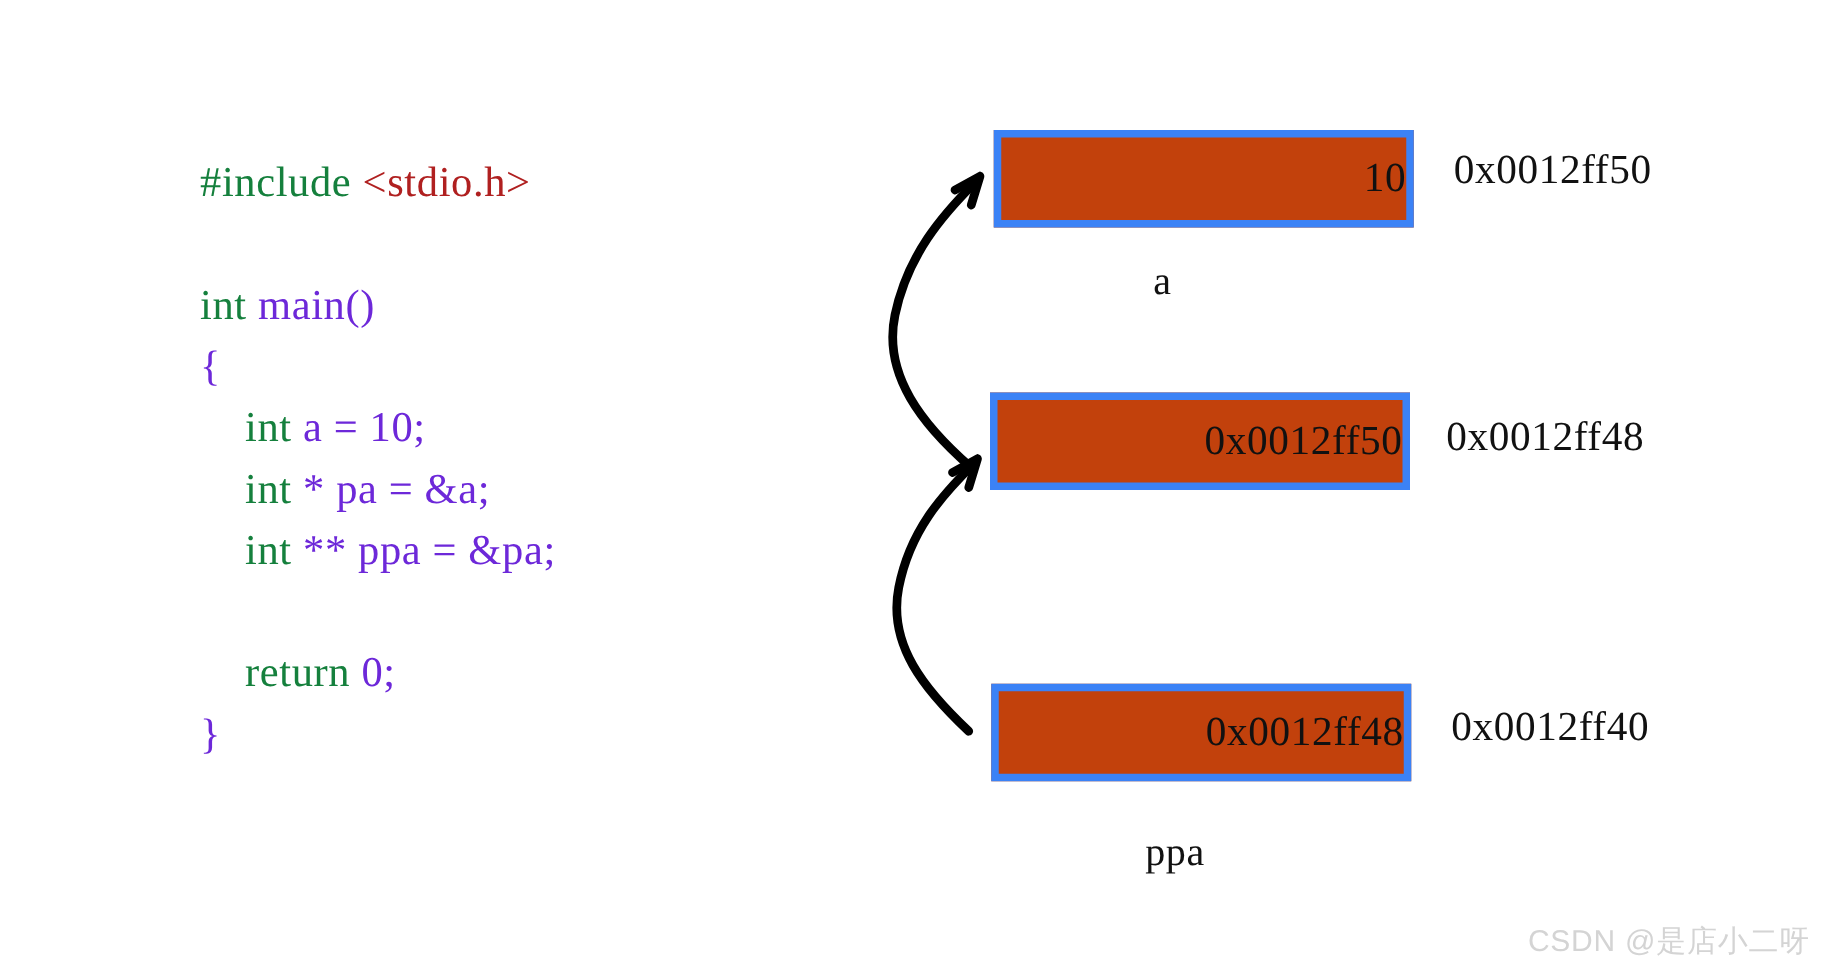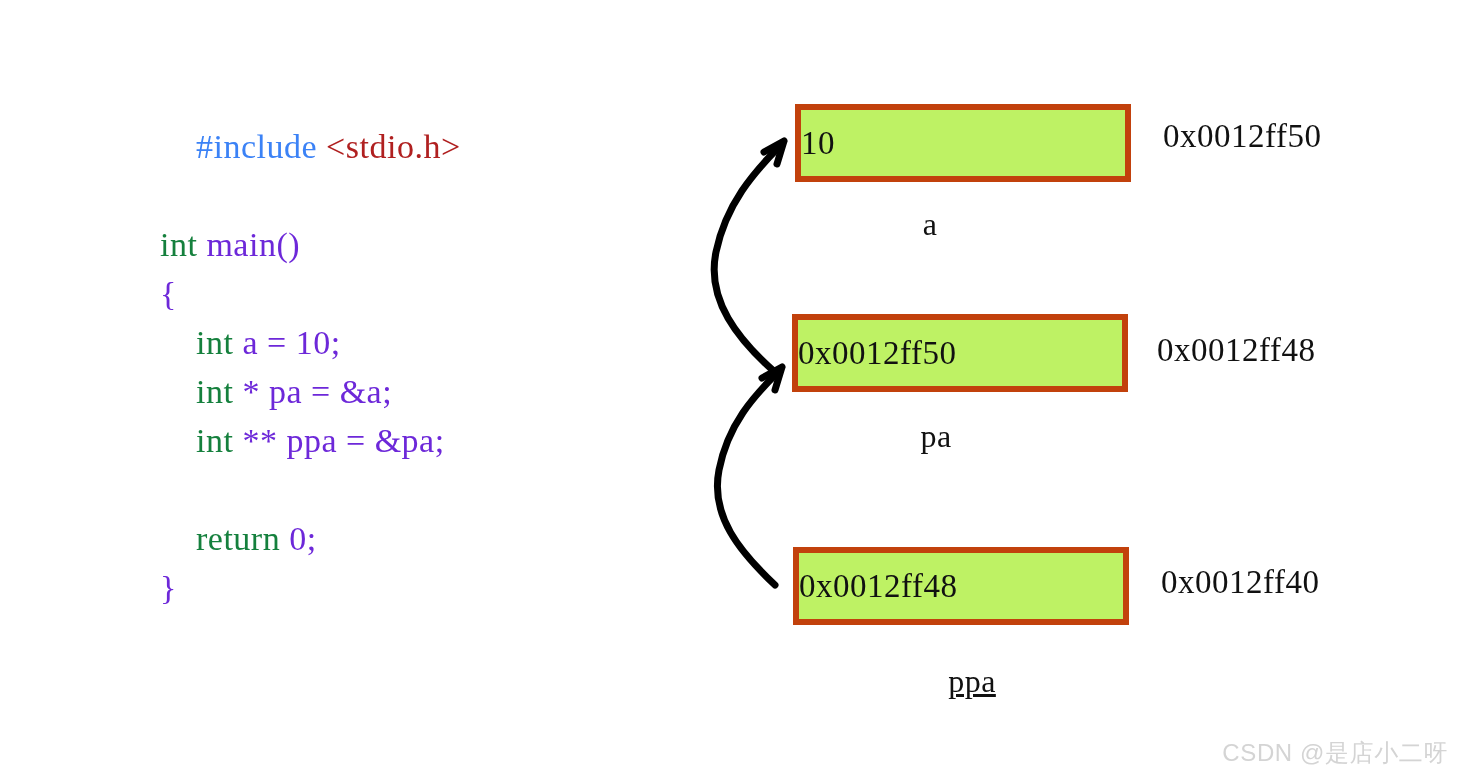--- a/index.html
+++ b/index.html
@@ -25,51 +25,51 @@
     font-family: "Liberation Serif", "DejaVu Serif", serif;
     font-size: 34px;
     line-height: 49px;
     color: #111111;
     white-space: pre;
     letter-spacing: 0.5px;
   }
   .code-line { height: 49px; white-space: pre; }
   .code-line.blank { height: 49px; }
   .kw      { color: #15803d; }
-  .pre     { color: #3b82f6; margin-left: 36px; }
+  .pre     { color: #15803d; }
   .hdr     { color: #b02020; margin-top: 28px; }
   .plain   { color: #6d28d9; }
 
   
   .mem-box {
     position: absolute;
     box-sizing: border-box;
-    border: 6px solid #c2410c;
-    background: #bef264;
+    border: 6px solid #3b82f6;
+    background: #c2410c;
     display: flex;
     align-items: center;
-    justify-content: flex-start;
+    justify-content: flex-end;
     font-size: 33px;
     color: #111111;
     letter-spacing: 0.5px;
   }
   #box-a   { left: 795px; top: 104px; width: 336px; height: 78px; }
   #box-pa  { left: 792px; top: 314px; width: 336px; height: 78px; }
   #box-ppa { left: 793px; top: 547px; width: 336px; height: 78px; }
 
   .var-label {
     position: absolute;
     font-size: 32px;
     color: #111111;
     text-align: center;
     letter-spacing: 0.5px;
   }
   #label-a   { left: 830px; top: 206px; width: 200px; }
   #label-pa  { left: 836px; top: 418px; width: 200px; }
-  #label-ppa { left: 872px; top: 663px; width: 200px; text-decoration: underline; }
+  #label-ppa { left: 840px; top: 663px; width: 200px; }
 
   .addr-label {
     position: absolute;
     font-size: 33px;
     color: #111111;
     letter-spacing: 0.5px;
     white-space: nowrap;
   }
   #addr-a   { left: 1163px; top: 118px; }
   #addr-pa  { left: 1157px; top: 332px; }
@@ -119,21 +119,20 @@
 
   <div id="box-a" class="mem-box">
     <span>10</span>
   </div>
   <div id="label-a" class="var-label">a</div>
   <div id="addr-a" class="addr-label">0x0012ff50</div>
 
   <div id="box-pa" class="mem-box">
     <span>0x0012ff50</span>
   </div>
-  <div id="label-pa" class="var-label">pa</div>
   <div id="addr-pa" class="addr-label">0x0012ff48</div>
 
   <div id="box-ppa" class="mem-box">
     <span>0x0012ff48</span>
   </div>
   <div id="label-ppa" class="var-label">ppa</div>
   <div id="addr-ppa" class="addr-label">0x0012ff40</div>
 
   <div id="watermark">CSDN @是店小二呀</div>
 

